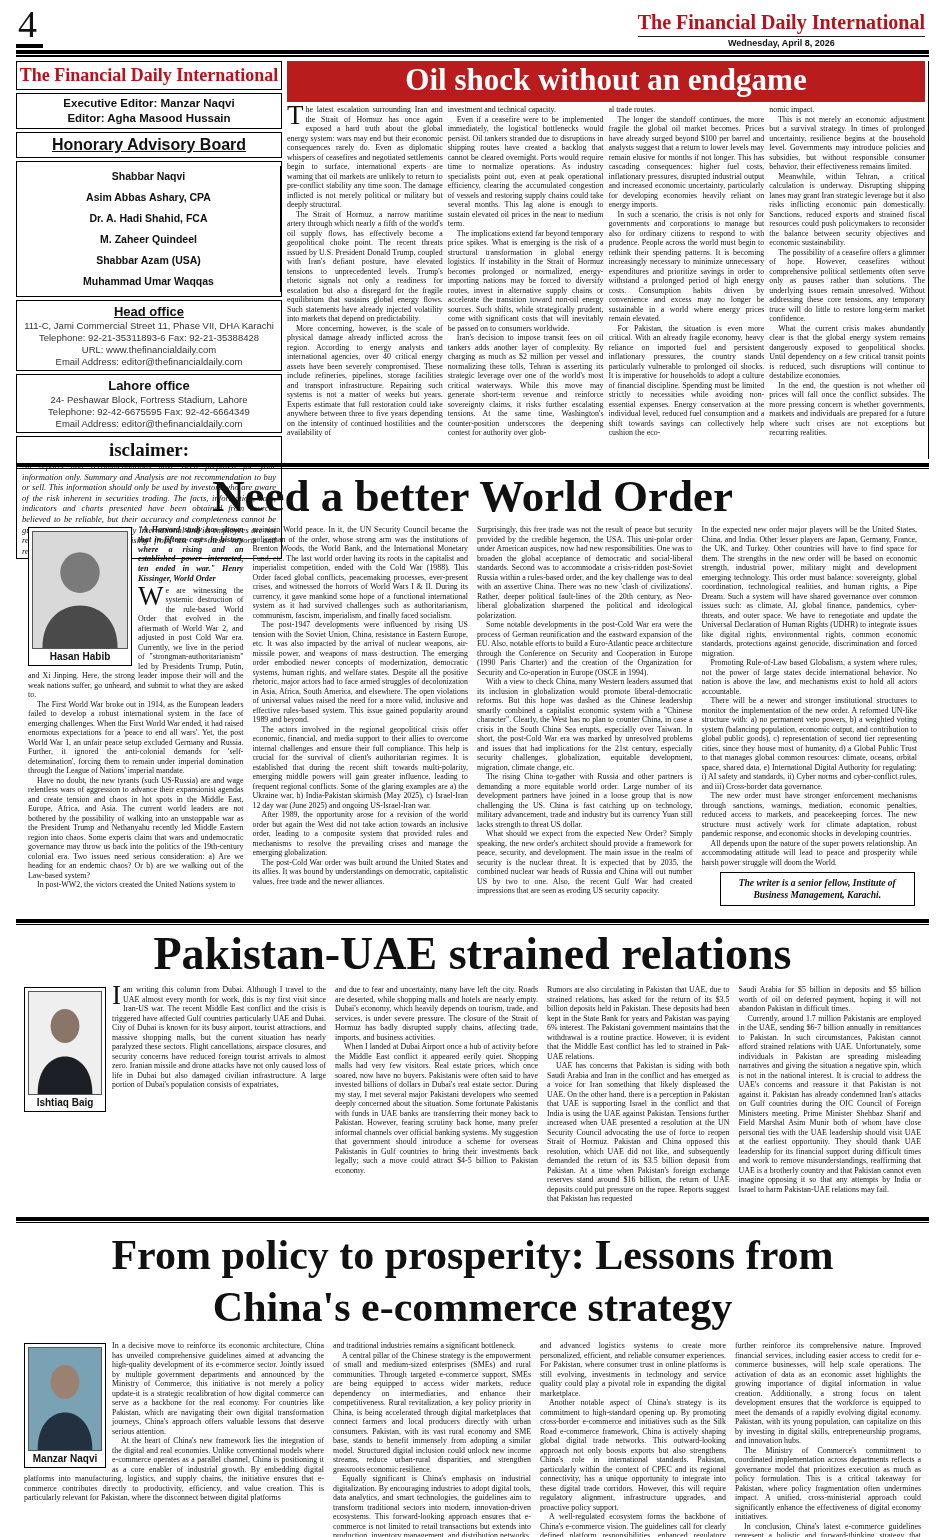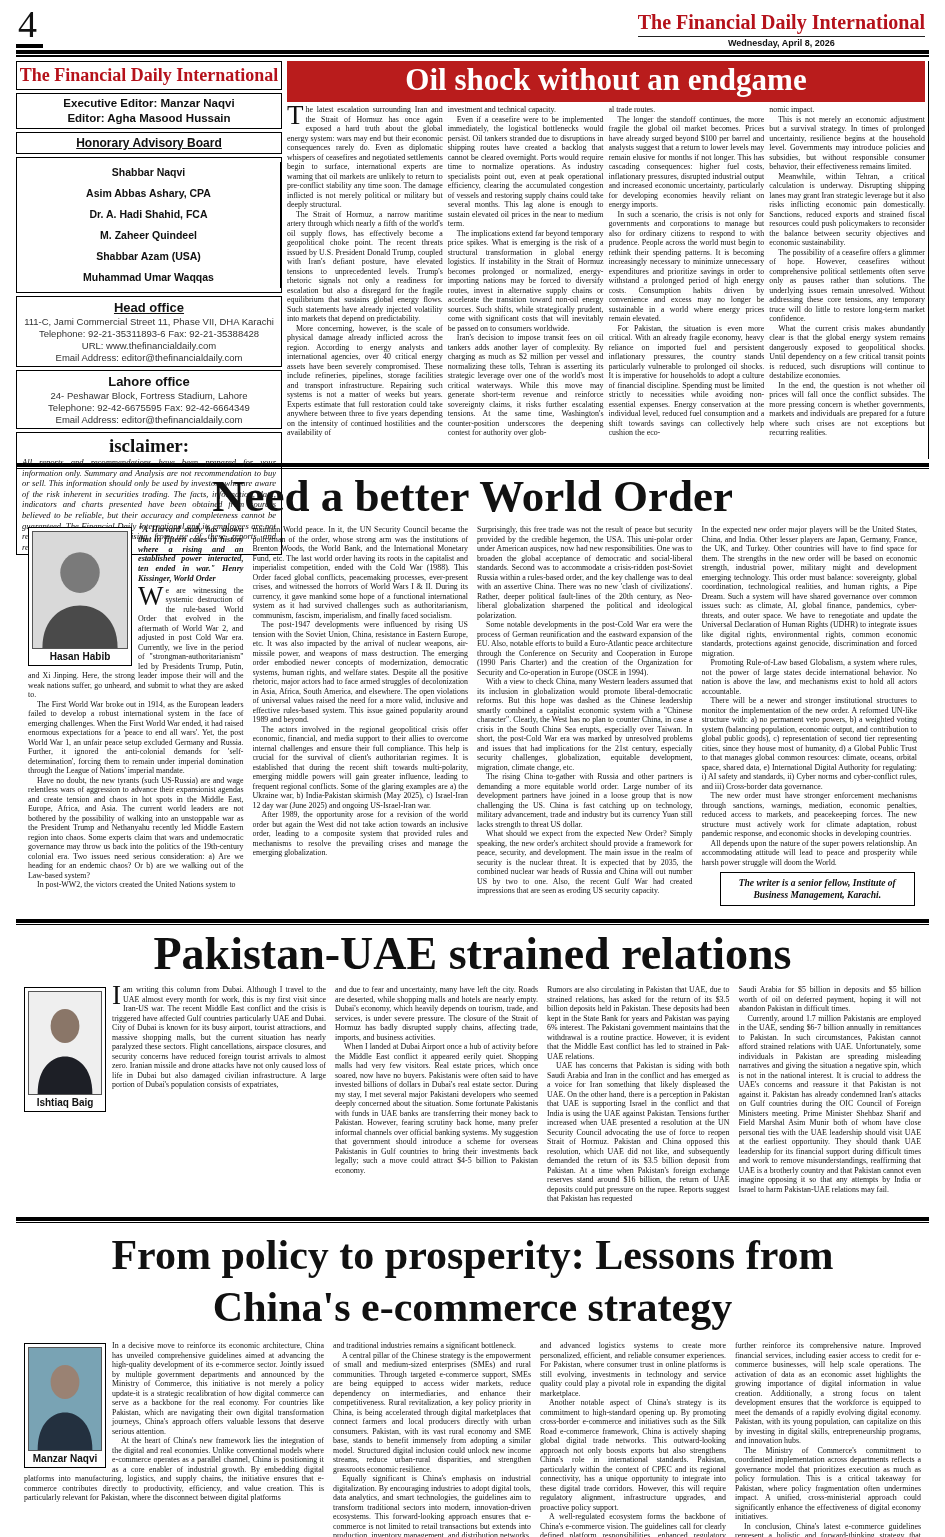--- a/index.html
+++ b/index.html
@@ -18,21 +18,21 @@
   .brand-date { font-size: 9px; font-weight: 700; font-family: "Liberation Sans", sans-serif; border-top: 1px solid #222; margin-top:2px; padding-top:1px;}
   .double-rule { border-top: 4px solid #000; border-bottom: 2px solid #000; height: 7px; margin: 0 16px; }
   .section-rule { border-top: 4px solid #000; border-bottom: 1px solid #000; height: 6px; margin: 2px 16px; }
 
   
   .top-zone { display: flex; gap: 5px; padding: 4px 16px 2px 16px; height: 404px; }
   .masthead { width: 266px; flex: 0 0 266px; display:flex; flex-direction:column; gap:3px; font-family:"Liberation Sans", sans-serif; }
   .mbox { border: 1.5px solid #000; text-align: center; padding: 2px 3px; }
   .m-title { color: #b5121b; font-family: "Liberation Serif", serif; font-size: 18px; font-weight: 700; padding: 3px 0; }
   .m-editors p { font-size: 11.5px; font-weight: 700; line-height: 15px; }
-  .m-board-title { font-size: 12px; font-weight: 700; text-decoration: underline; padding: 3px 0; }
+  .m-board-title { font-size: 16px; font-weight: 700; text-decoration: underline; padding: 3px 0; }
   .m-board { display: flex; padding: 4px 0; }
   .m-board .bcol { flex: 1; }
   .m-board .bcol:first-child { border-right: 1.5px solid #000; }
   .m-board p { font-size: 10.5px; font-weight: 700; line-height: 21px; }
   .m-office-title { font-size: 13px; font-weight: 700; padding: 1px 0; }
   .m-office-title.u { text-decoration: underline; }
   .m-office p { font-size: 9.5px; line-height: 12px; color:#333; }
   .m-disclaimer { text-align: left; padding: 2px 5px; }
   .m-disclaimer h3 { text-align: center; font-family: "Liberation Serif", serif; font-size: 19px; font-weight: 700; }
   .m-disclaimer p { font-family: "Liberation Serif", serif; font-style: italic; font-size: 8.6px; line-height: 10.6px; text-align: justify; }
@@ -196,20 +196,21 @@
             <p>Have no doubt, the new tyrants (such US-Russia) are and wage relentless wars of aggression to advance their expansionist agendas and create tension and chaos in hot spots in the Middle East, Europe, Africa, and Asia. The current world leaders are not bothered by the possibility of walking into an unstoppable war as the President Trump and Nethanyahu recently led Middle Eastern region into chaos. Some experts claim that wars and undemocratic governance may throw us back into the politics of the 19th-century colonial era. Two issues need serious consideration: a) Are we heading for an endemic chaos? Or b) are we walking out of the Law-based system?</p>
             <p>In post-WW2, the victors created the United Nations system to</p>
           </div>
       </div>
       <div class="col">
           <div class="plist">
             <p>maintain World peace. In it, the UN Security Council became the policeman of the order, whose strong arm was the institutions of Brenton Woods, the World Bank, and the International Monetary Fund, etc. The last world order having its roots in the capitalist and imperialist competition, ended with the Cold War (1988). This Order faced global conflicts, peacemaking processes, ever-present crises, and witnessed the horrors of World Wars I &amp; II. During its currency, it gave mankind some hope of a functional international system as it had survived challenges such as authoritarianism, communism, fascism, imperialism, and finally faced socialism.</p>
             <p>The post-1947 developments were influenced by rising US tension with the Soviet Union, China, resistance in Eastern Europe, etc. It was also impacted by the arrival of nuclear weapons, air-missile power, and weapons of mass destruction. The emerging order embodied newer concepts of modernization, democratic systems, human rights, and welfare states. Despite all the positive rhetoric, major actors had to face armed struggles of decolonization in Asia, Africa, South America, and elsewhere. The open violations of universal values raised the need for a more valid, inclusive and effective rules-based system. This issue gained popularity around 1989 and beyond.</p>
             <p>The actors involved in the regional geopolitical crisis offer economic, financial, and media support to their allies to overcome internal challenges and ensure their full compliance. This help is crucial for the survival of client's authoritarian regimes. It is established that during the recent shift towards multi-polarity, emerging middle powers will gain greater influence, leading to frequent regional conflicts. Some of the glaring examples are a) the Ukraine war, b) India-Pakistan skirmish (May 2025), c) Israel-Iran 12 day war (June 2025) and ongoing US-Israel-Iran war.</p>
             <p>After 1989, the opportunity arose for a revision of the world order but again the West did not take action towards an inclusive order, leading to a composite system that provided rules and mechanisms to resolve the prevailing crises and manage the emerging globalization.</p>
+            <p>The post-Cold War order was built around the United States and its allies. It was bound by understandings on democratic, capitalistic values, free trade and the newer alliances.</p>
           </div>
         </div>
       <div class="col">
           <div class="plist">
             <p>Surprisingly, this free trade was not the result of peace but security provided by the credible hegemon, the USA. This uni-polar order under American auspices, now had new responsibilities. One was to broaden the global acceptance of democratic and social-liberal standards. Second was to accommodate a crisis-ridden post-Soviet Russia within a rules-based order, and the key challenge was to deal with an assertive China. There was no new 'clash of civilizations'. Rather, deeper political fault-lines of the 20th century, as Neo-liberal globalization sharpened the political and ideological polarization.</p>
             <p>Some notable developments in the post-Cold War era were the process of German reunification and the eastward expansion of the EU. Also, notable efforts to build a Euro-Atlantic peace architecture through the Conference on Security and Cooperation in Europe (1990 Paris Charter) and the creation of the Organization for Security and Co-operation in Europe (OSCE in 1994).</p>
             <p>With a view to check China, many Western leaders assumed that its inclusion in globalization would promote liberal-democratic reforms. But this hope was dashed as the Chinese leadership smartly combined a capitalist economic system with a "Chinese character". Clearly, the West has no plan to counter China, in case a crisis in the South China Sea erupts, especially over Taiwan. In short, the post-Cold War era was marked by unresolved problems and issues that had implications for the 21st century, especially security challenges, globalization, equitable development, migration, climate change, etc.</p>
             <p>The rising China to-gather with Russia and other partners is demanding a more equitable world order. Large number of its development partners have joined in a loose group that is now challenging the US. China is fast catching up on technology, military advancement, trade and industry but its currency Yuan still lacks strength to threat US dollar.</p>
             <p>What should we expect from the expected New Order? Simply speaking, the new order's architect should provide a framework for peace, security, and development. The main issue in the realm of security is the nuclear threat. It is expected that by 2035, the combined nuclear war heads of Russia and China will out number US by two to one. Also, the recent Gulf War had created impressions that are seen as eroding US security capacity.</p>
           </div>

